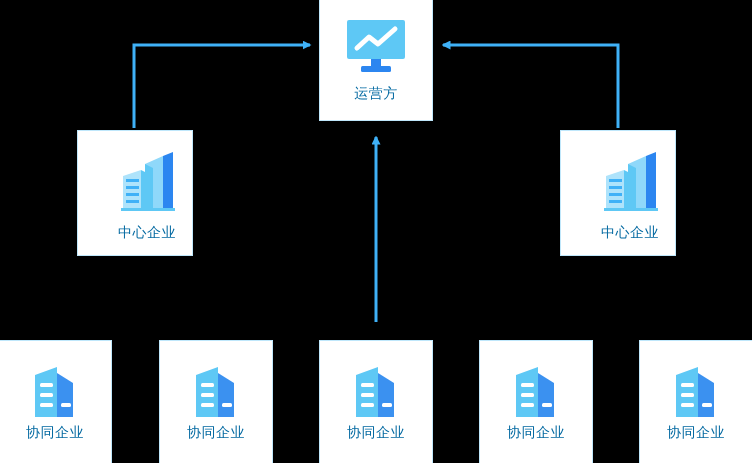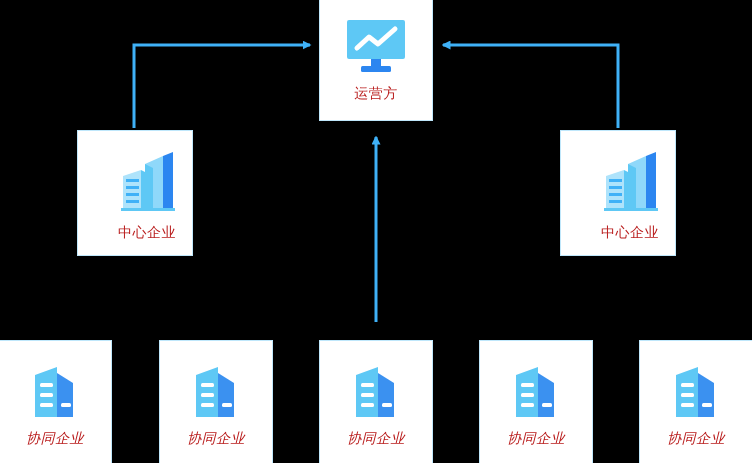--- a/index.html
+++ b/index.html
@@ -33,21 +33,21 @@
     flex-direction: column;
     align-items: center;
     justify-content: flex-start;
   }
   .card .icon-wrap {
     display: flex;
     align-items: center;
     justify-content: center;
   }
   .card .card-label {
-    color: #b91c1c;
+    color: #0369a1;
     font-size: 14px;
     line-height: 18px;
     letter-spacing: 0.5px;
     white-space: nowrap;
     text-align: center;
   }
 
   
   .card-operator {
     left: 319px;
@@ -75,21 +75,21 @@
     width: 114px;
     height: 124px;
     top: 340px;
   }
   .card-collab.c1 { left: -2px; }
   .card-collab.c2 { left: 159px; }
   .card-collab.c3 { left: 319px; }
   .card-collab.c4 { left: 479px; }
   .card-collab.c5 { left: 639px; }
   .card-collab .icon-wrap { margin-top: 20px; height: 62px; }
-  .card-collab .card-label { margin-top: 6px; font-style: italic; }
+  .card-collab .card-label { margin-top: 0; }
 
   
   #connectors {
     position: absolute;
     left: 0; top: 0;
     width: 752px;
     height: 463px;
     pointer-events: none;
   }
 </style>

